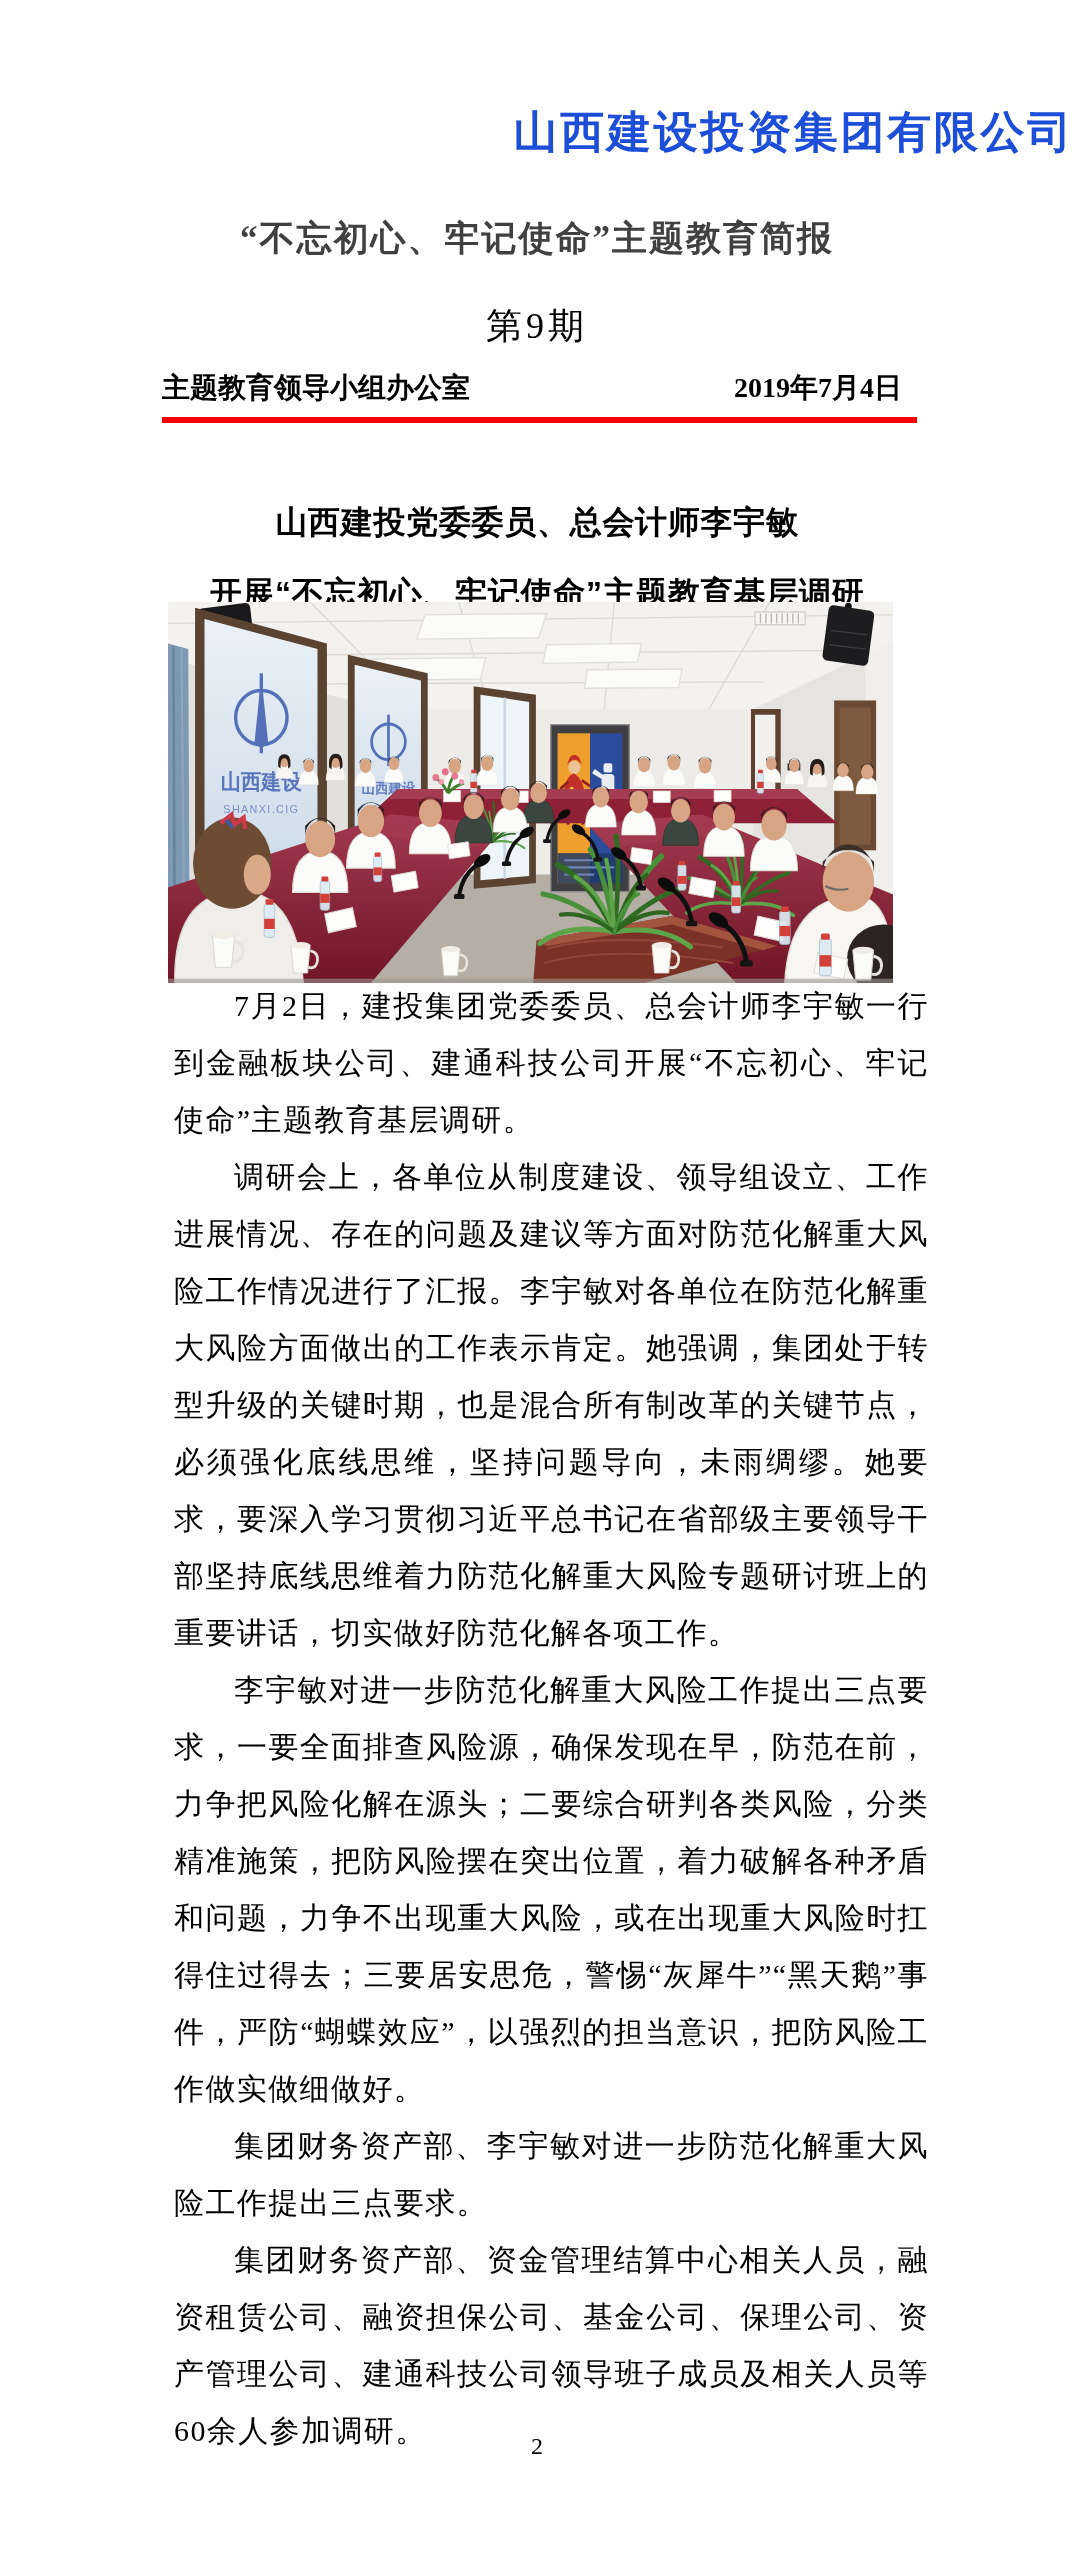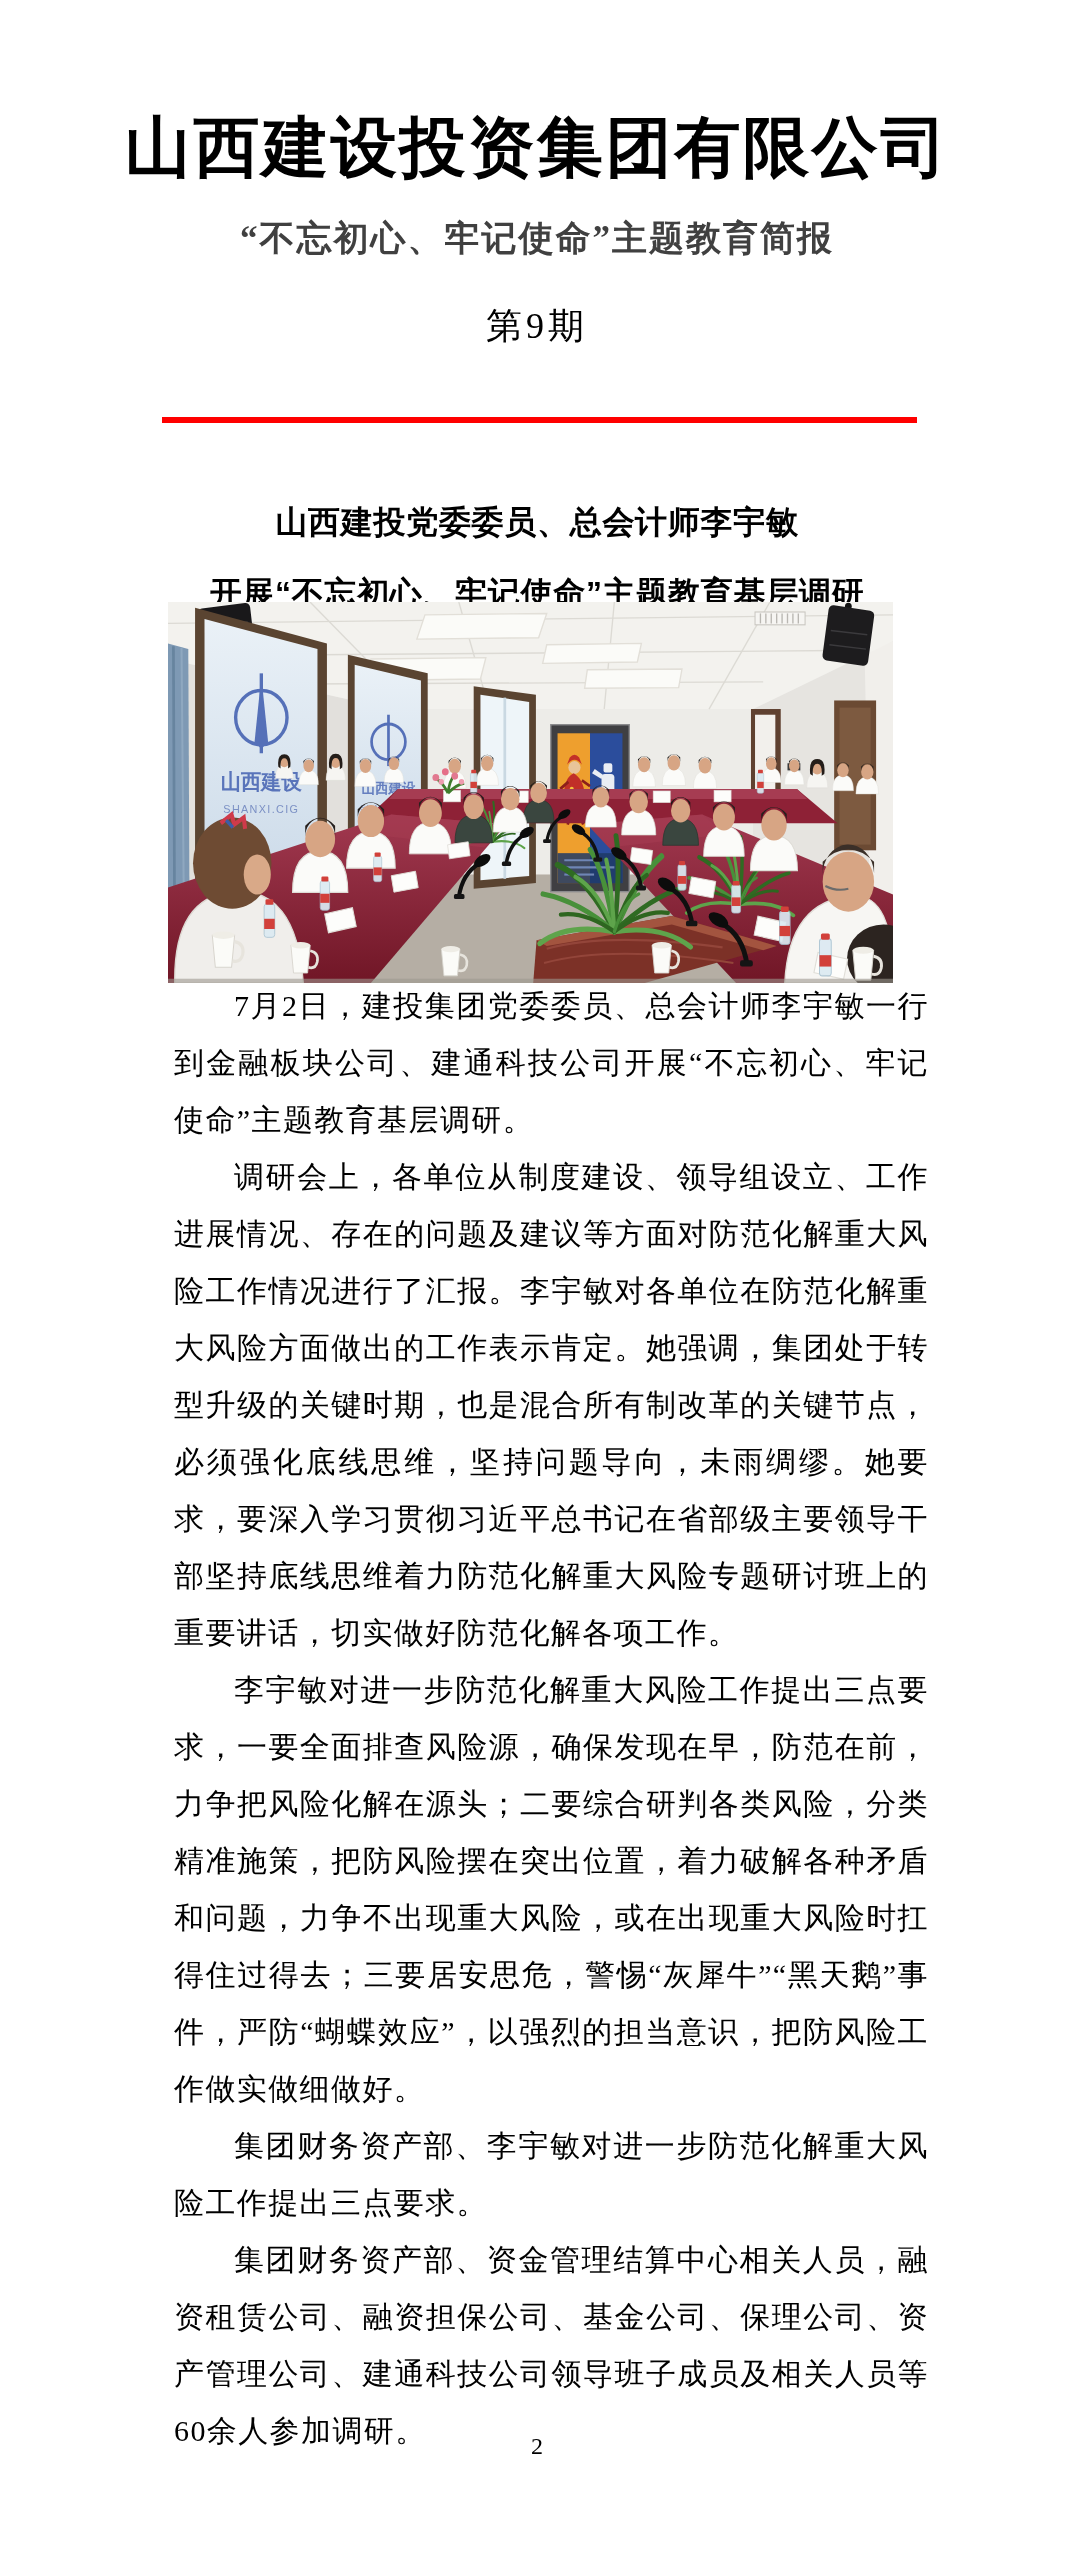--- a/index.html
+++ b/index.html
@@ -6,23 +6,23 @@
   .page{
     position:relative;
     width:1074px;height:2576px;
     background:#ffffff;
     overflow:hidden;
     font-family:"Liberation Serif","DejaVu Serif",serif;
     color:#000;
   }
   .masthead-title{
     position:absolute;top:103px;left:0;width:100%;
-    text-align:center;
-    font-size:66px;font-weight:bold;letter-spacing:2.7px;
-    color:#000000;
+    text-align:right;
+    font-size:44px;font-weight:bold;letter-spacing:2.7px;
+    color:#1d4ed8;
     font-family:"Liberation Serif","DejaVu Serif",serif;
     margin:0;
   }
   .masthead-subtitle{
     position:absolute;top:215px;left:0;width:100%;
     text-align:center;
     font-size:35px;font-weight:bold;letter-spacing:2px;
     color:#404040;
   }
   .issue-number{
@@ -74,20 +74,24 @@
 </style>
 </head>
 <body>
 
 <div class="page">
 
   <h1 class="masthead-title">山西建设投资集团有限公司</h1>
   <div class="masthead-subtitle">“不忘初心、牢记使命”主题教育简报</div>
   <div class="issue-number">第9期</div>
 
+  <div class="meta-row">
+    <span class="office">主题教育领导小组办公室</span>
+    <span class="date">2019年7月4日</span>
+  </div>
   <div class="red-rule"></div>
 
   <h2 class="article-title l1">山西建投党委委员、总会计师李宇敏</h2>
   <h2 class="article-title l2">开展“不忘初心、牢记使命”主题教育基层调研</h2>
 
   <figure class="photo-figure">
     <svg viewBox="0 0 1072 534" preserveAspectRatio="none">
       <defs>
         <linearGradient id="bannerGrad" x1="0" y1="0" x2="0" y2="1">
           <stop offset="0" stop-color="#eaf1f7"></stop>

